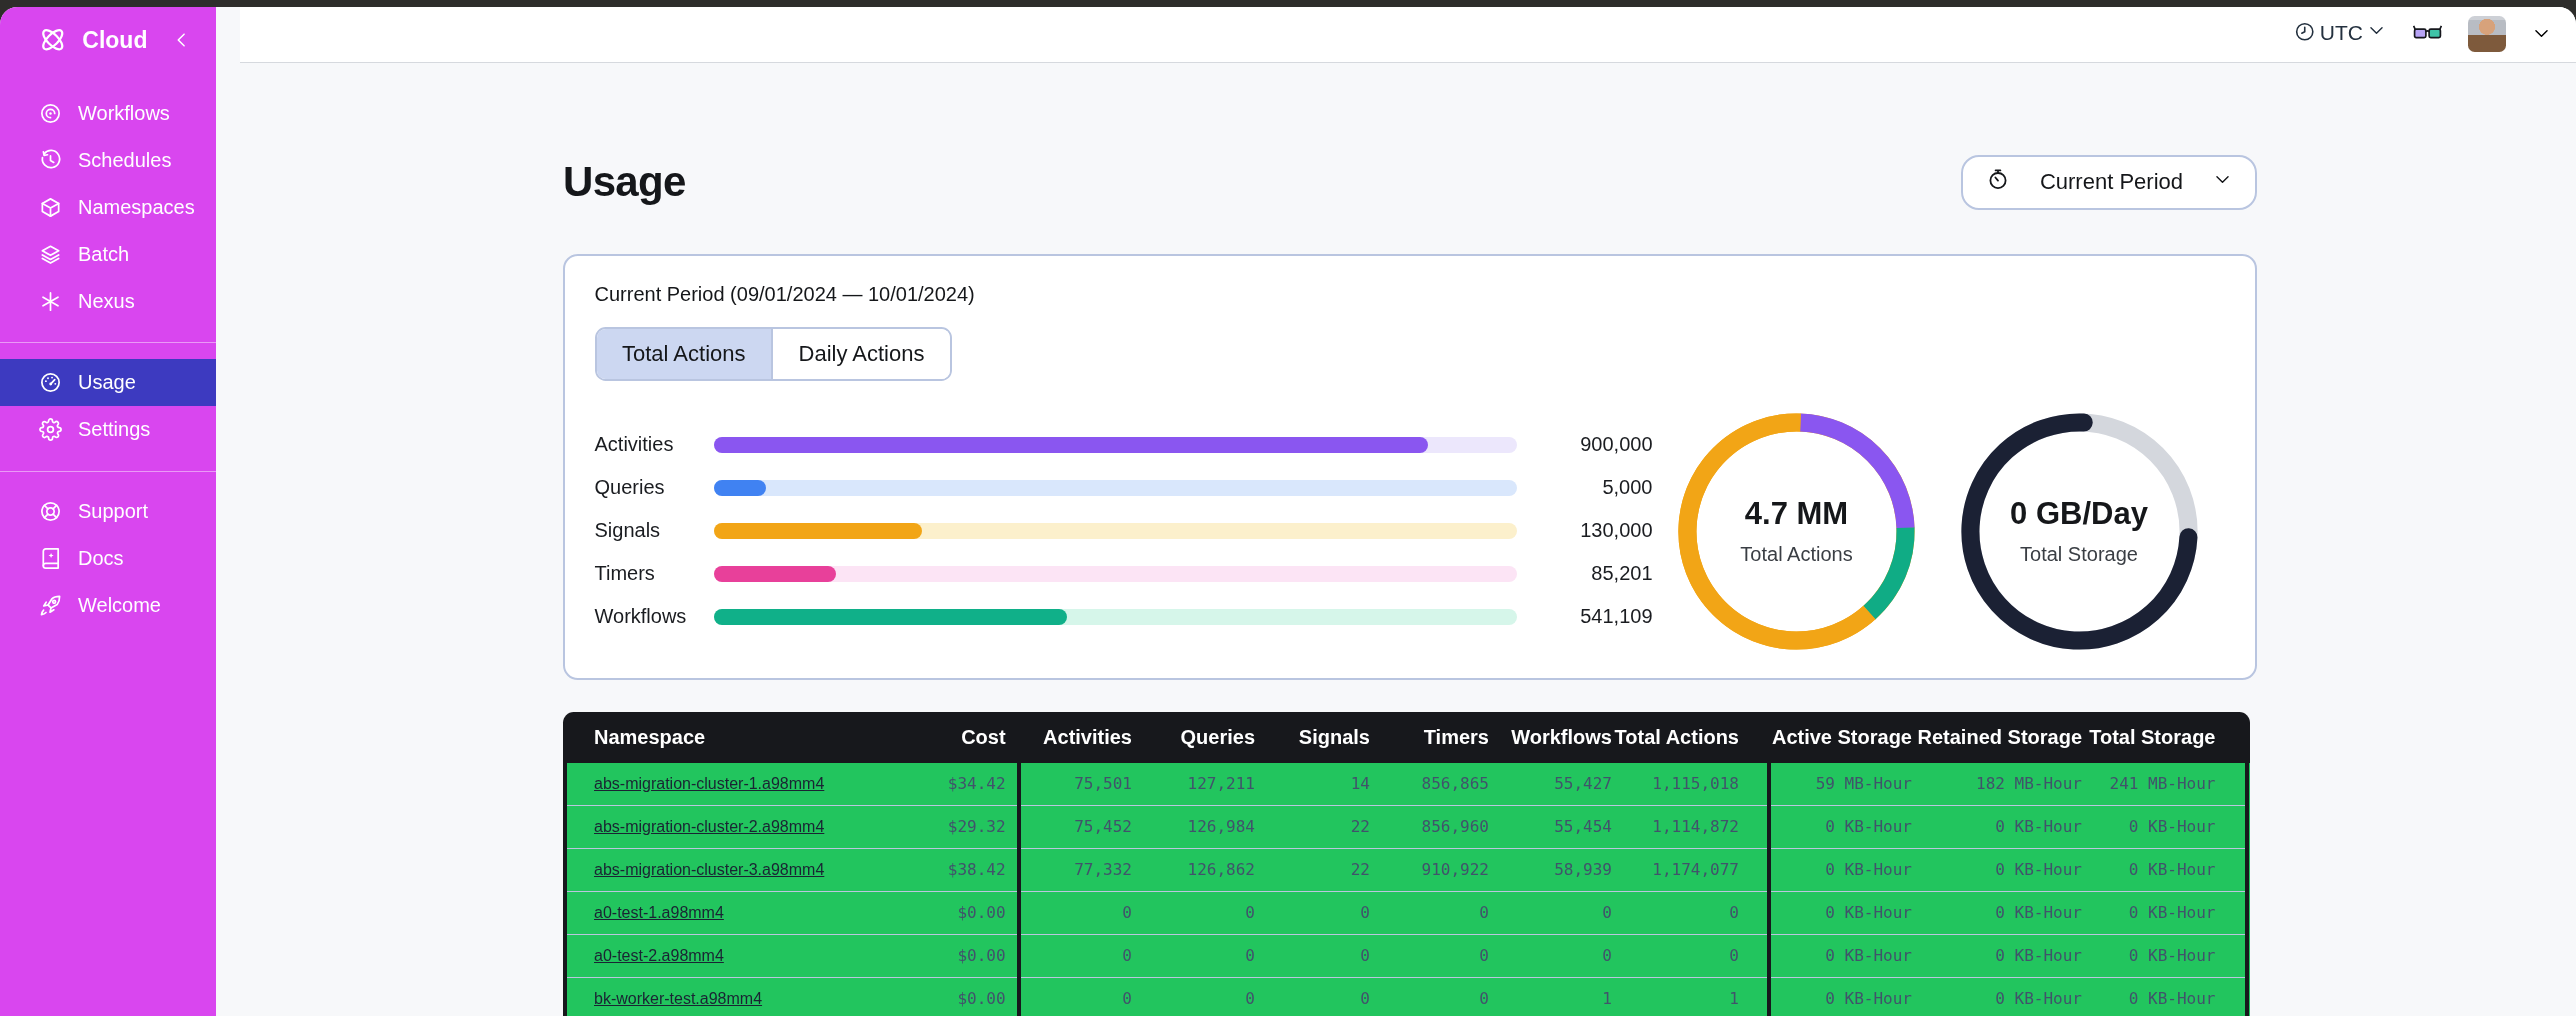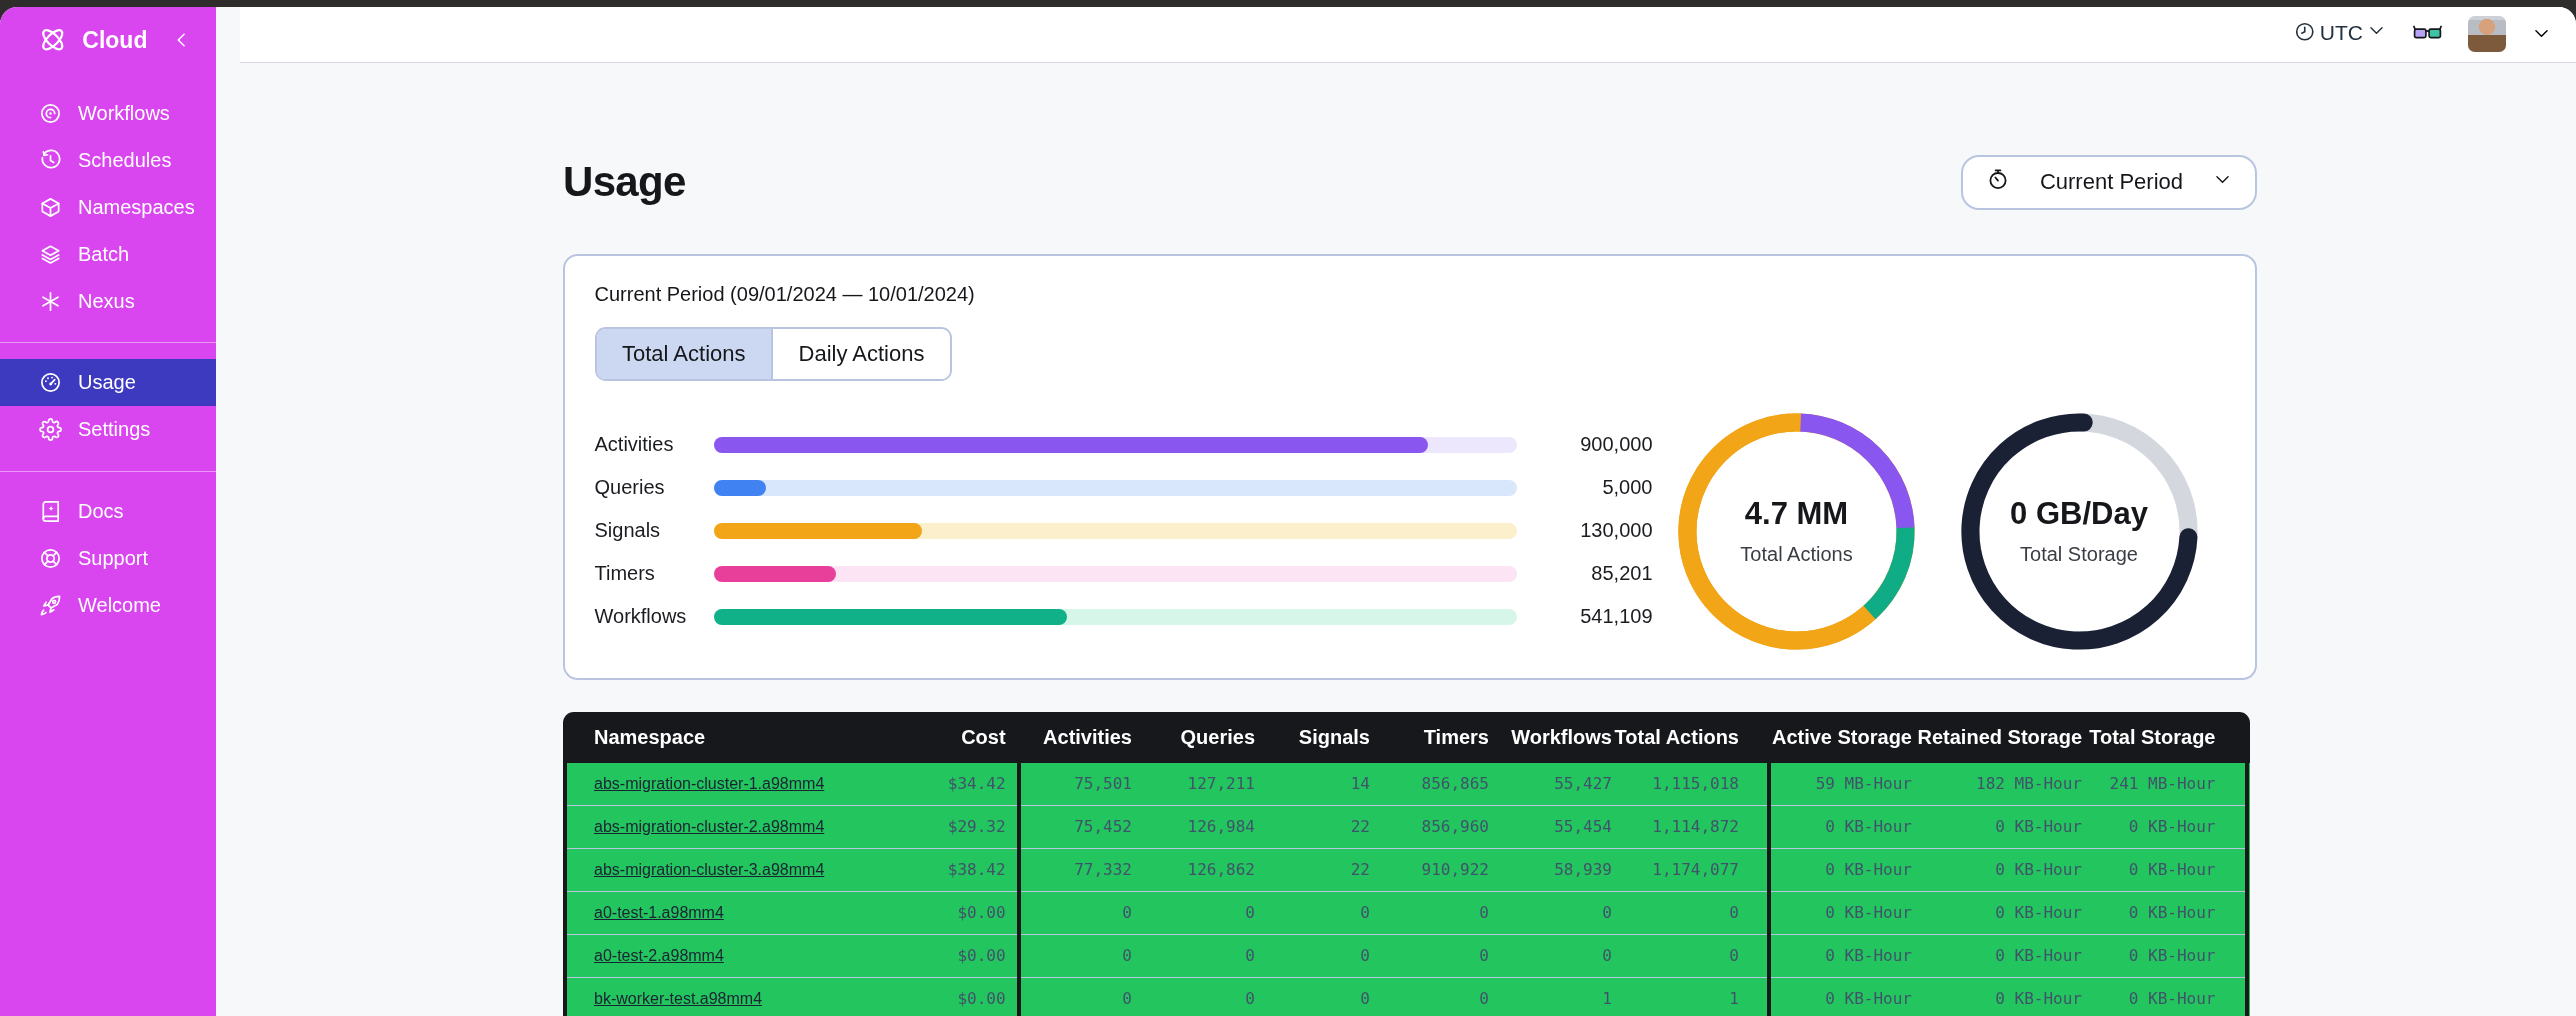--- a/index.html
+++ b/index.html
@@ -182,36 +182,36 @@
               </svg>
             </span>
             <span>Settings</span>
           </div>
         </div>
         <div class="side-divider"></div>
         <div class="nav-section">
           <div class="nav-item">
             <span class="icon">
               <svg width="23" height="23" viewBox="0 0 24 24" fill="none" stroke="currentColor" stroke-width="1.8" stroke-linecap="round" stroke-linejoin="round">
+                <circle cx="12" cy="12" r="9"></circle>
+                <circle cx="12" cy="12" r="3.8"></circle>
+                <path d="M5.7 5.7l3.6 3.6M14.7 14.7l3.6 3.6M14.7 9.3l3.6-3.6M5.7 18.3l3.6-3.6"></path>
+              </svg>
+            </span>
+            <span>Support</span>
+          </div>
+          <div class="nav-item">
+            <span class="icon">
+              <svg width="23" height="23" viewBox="0 0 24 24" fill="none" stroke="currentColor" stroke-width="1.8" stroke-linecap="round" stroke-linejoin="round">
                 <path d="M4.5 19.5A2.5 2.5 0 0 1 7 17h13"></path>
                 <path d="M7 2h13v20H7a2.5 2.5 0 0 1-2.5-2.5v-15A2.5 2.5 0 0 1 7 2z"></path>
                 <path d="M12.6 6.2l.8 1.9 1.9.8-1.9.8-.8 1.9-.8-1.9-1.9-.8 1.9-.8z" fill="currentColor" stroke="none"></path>
               </svg>
             </span>
             <span>Docs</span>
-          </div>
-          <div class="nav-item">
-            <span class="icon">
-              <svg width="23" height="23" viewBox="0 0 24 24" fill="none" stroke="currentColor" stroke-width="1.8" stroke-linecap="round" stroke-linejoin="round">
-                <circle cx="12" cy="12" r="9"></circle>
-                <circle cx="12" cy="12" r="3.8"></circle>
-                <path d="M5.7 5.7l3.6 3.6M14.7 14.7l3.6 3.6M14.7 9.3l3.6-3.6M5.7 18.3l3.6-3.6"></path>
-              </svg>
-            </span>
-            <span>Support</span>
           </div>
           <div class="nav-item">
             <span class="icon">
               <svg width="23" height="23" viewBox="0 0 24 24" fill="none" stroke="currentColor" stroke-width="1.8" stroke-linecap="round" stroke-linejoin="round">
                 <path d="M12.5 14.5l-3-3 4-6.5C15.5 3 18.5 2.5 21.5 2.5c0 3-.5 6-2.5 8.5l-6.5 3.5z"></path>
                 <path d="M9.5 11.5l-4.5 1 2.5-4M12.5 14.5l-1 4.5 4-2.5"></path>
                 <path d="M4.8 16.8c-1.6 1.6-2.2 4.7-2.2 4.7s3.1-.6 4.7-2.2"></path>
                 <circle cx="15.8" cy="8.2" r="1.5"></circle>
               </svg>
             </span>

